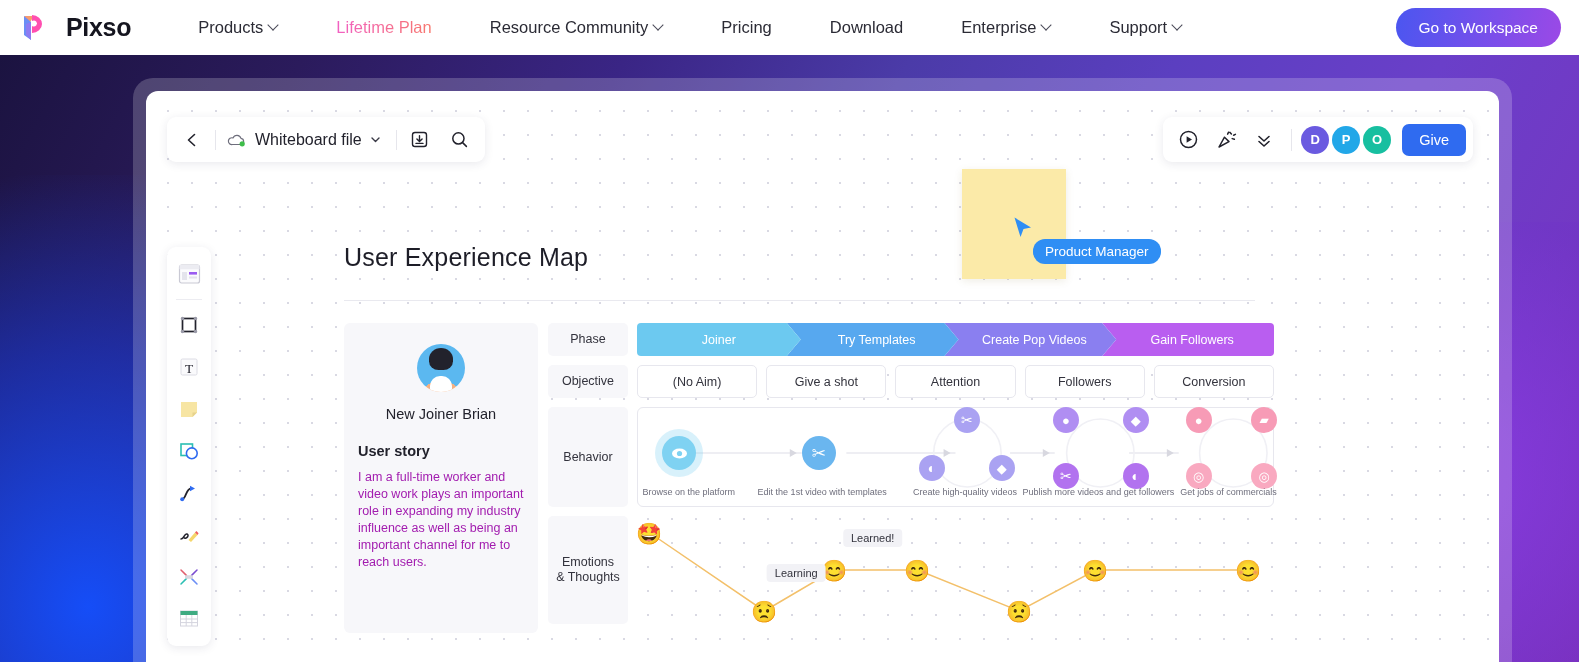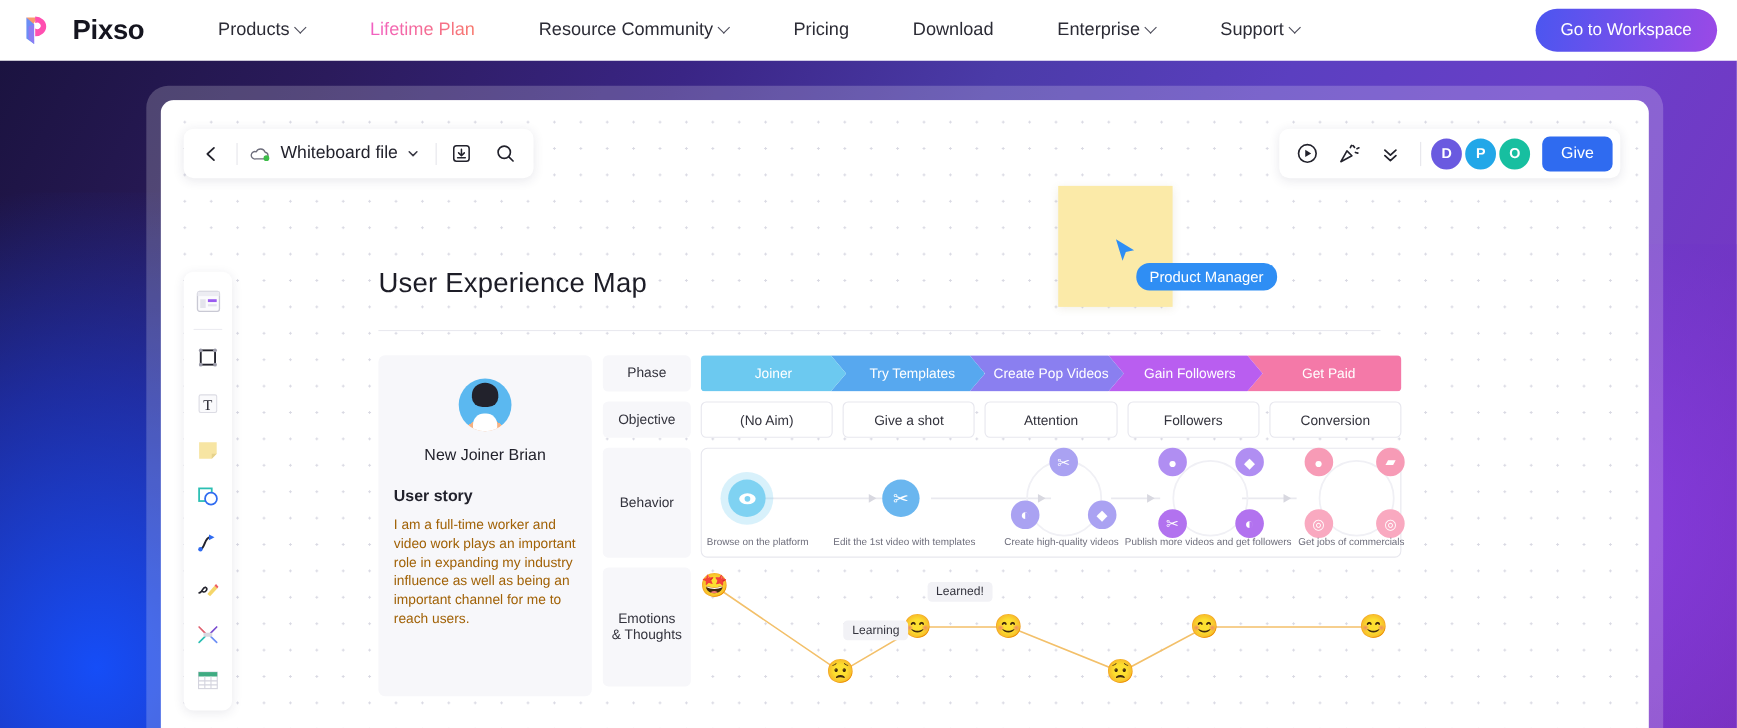--- a/index.html
+++ b/index.html
@@ -165,21 +165,21 @@
   .persona-avatar::before{
     content:""; position:absolute; left:12px; top:4px; width:24px; height:22px;
     background:#22222c; border-radius: 50% 50% 40% 40%;
   }
   .persona-avatar::after{
     content:""; position:absolute; left:13px; bottom:0; width:22px; height:16px;
     background:#fff; border-radius: 10px 10px 0 0;
   }
   .persona-name { text-align: center; margin-top: 14px; font-size: 14.5px; color: #22222c; }
   .persona-h { margin-top: 21px; font-size: 14.5px; font-weight: 700; color: #22222c; }
-  .persona-p { margin-top: 10px; font-size: 12.5px; line-height: 17px; color: #a16207; }
+  .persona-p { margin-top: 10px; font-size: 12.5px; line-height: 17px; color: #a21caf; }
 
   .grid { flex: 1; }
   .row { display: flex; gap: 9px; margin-bottom: 9px; }
   .row-lbl {
     width: 80px; background: #f7f7fa; border-radius: 5px;
     display: flex; align-items: center; justify-content: center; text-align: center;
     font-size: 12.5px; color: #33333d; line-height: 15px; flex: none;
   }
   .cells { flex: 1; display: flex; }
 
@@ -448,23 +448,20 @@
                   <span>Joiner</span>
                   </div>
                 <div class="chev" style="background:#57a8ef;z-index:4">
                   <span>Try Templates</span>
                   </div>
                 <div class="chev" style="background:#8a7ff0;z-index:3">
                   <span>Create Pop Videos</span>
                   </div>
                 <div class="chev" style="background:#b95ef0;z-index:2">
                   <span>Gain Followers</span>
-                  </div>
-                <div class="chev" style="background:#f479a8;z-index:1">
-                  <span>Get Paid</span>
                   </div>
               </div>
             </div>
 
             <div class="row obj-row">
               <div class="row-lbl" style="height:33px">Objective</div>
               <div class="cells">
                 <div class="obj">(No Aim)</div>
                 <div class="obj">Give a shot</div>
                 <div class="obj">Attention</div>

